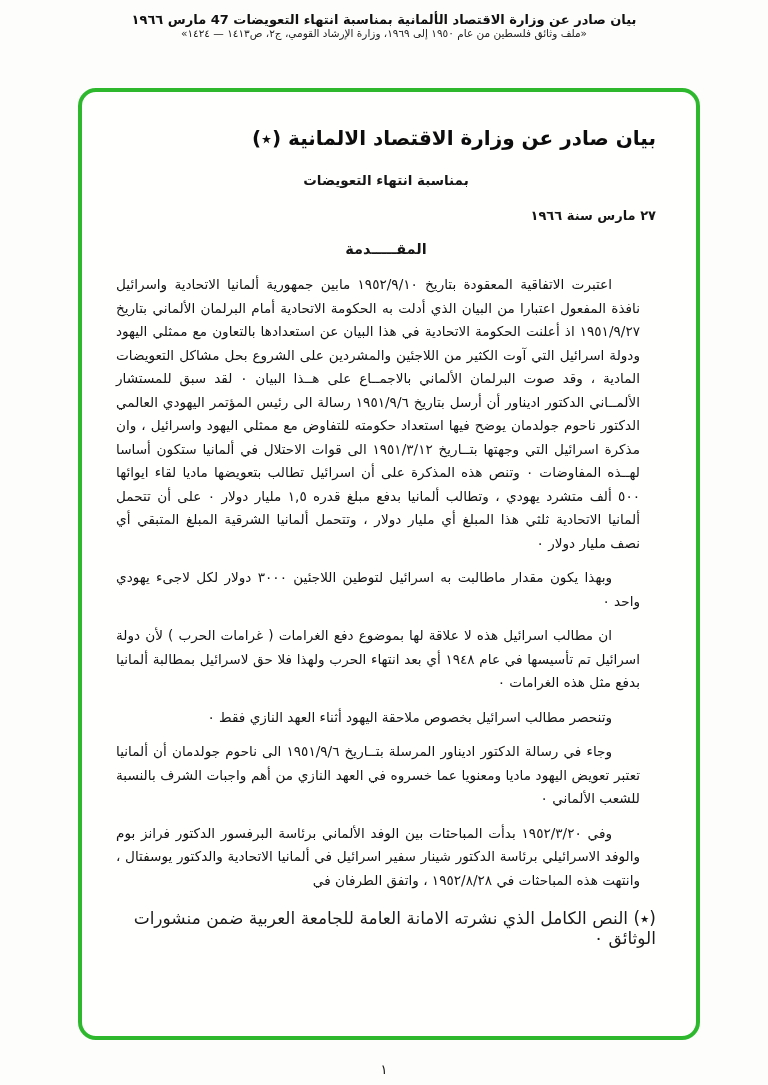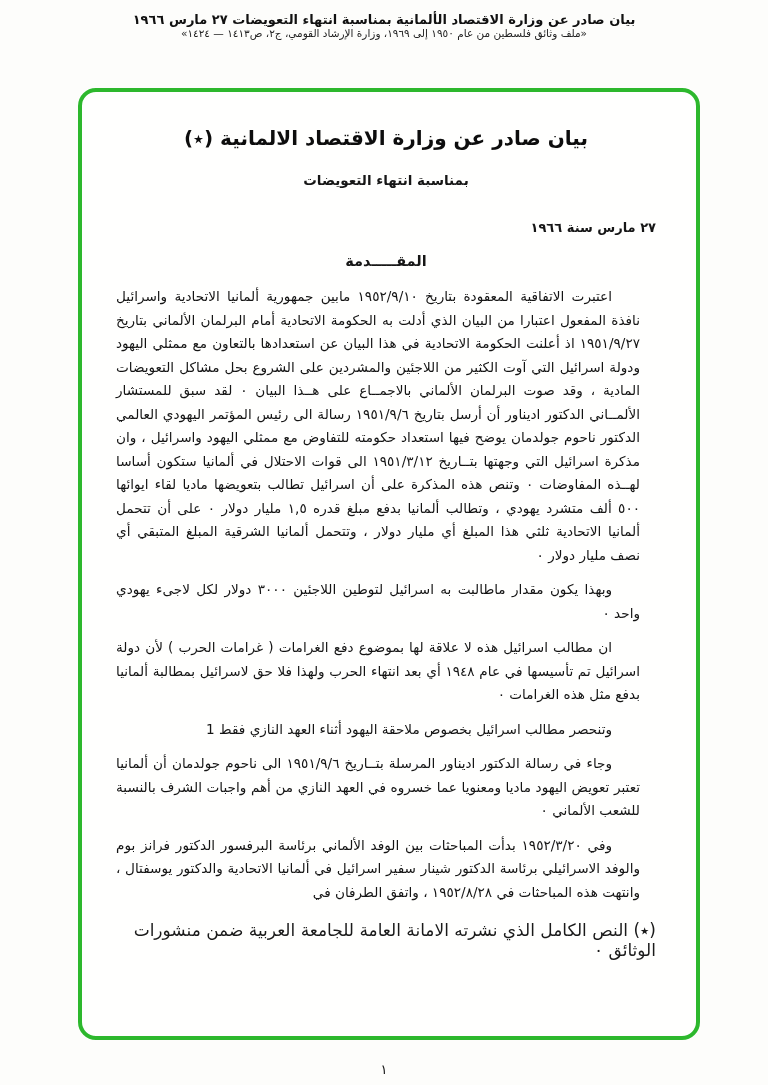--- a/index.html
+++ b/index.html
@@ -47,27 +47,27 @@
   }
   .doc {
     box-sizing: border-box;
     width: 100%;
     height: 100%;
     padding: 34px 40px 20px 34px;
     direction: rtl;
   }
   .title {
     margin: 0 0 22px 0;
-    text-align: center;
+    text-align: right;
     font-size: 20px;
     font-weight: bold;
     color: #0d0d0d;
   }
   .subtitle {
-    margin: 0 0 32px 0;
+    margin: 0 0 20px 0;
     text-align: center;
     font-size: 13.5px;
     font-weight: bold;
   }
   .date {
     margin: 0 0 18px 0;
     font-size: 13px;
     font-weight: bold;
   }
   .section {
@@ -100,35 +100,35 @@
     font-size: 13px;
     color: #111;
   }
 </style>
 </head>
 <body>
 
 <div class="page">
 
   <header class="top-header" dir="rtl">
-    <div class="h1">بيان صادر عن وزارة الاقتصاد الألمانية بمناسبة انتهاء التعويضات ٢٧ مارس ١٩٦٦</div>
+    <div class="h1">بيان صادر عن وزارة الاقتصاد الألمانية بمناسبة انتهاء التعويضات 47 مارس ١٩٦٦</div>
     <div class="h2">«ملف وثائق فلسطين من عام ١٩٥٠ إلى ١٩٦٩، وزارة الإرشاد القومي، ج٢، ص١٤١٣ — ١٤٢٤»</div>
   </header>
 
   <div class="frame">
     <div class="doc">
       <h1 class="title">بيان صادر عن وزارة الاقتصاد الالمانية (٭)</h1>
       <div class="subtitle">بمناسبة انتهاء التعويضات</div>
       <div class="date">٢٧ مارس سنة ١٩٦٦</div>
       <div class="section">المقـــــدمة</div>
 
       <p class="para">اعتبرت الاتفاقية المعقودة بتاريخ ١٩٥٢/٩/١٠ مابين جمهورية ألمانيا الاتحادية واسرائيل نافذة المفعول اعتبارا من البيان الذي أدلت به الحكومة الاتحادية أمام البرلمان الألماني بتاريخ ١٩٥١/٩/٢٧ اذ أعلنت الحكومة الاتحادية في هذا البيان عن استعدادها بالتعاون مع ممثلي اليهود ودولة اسرائيل التي آوت الكثير من اللاجئين والمشردين على الشروع بحل مشاكل التعويضات المادية ، وقد صوت البرلمان الألماني بالاجمــاع على هــذا البيان ٠ لقد سبق للمستشار الألمــاني الدكتور اديناور أن أرسل بتاريخ ١٩٥١/٩/٦ رسالة الى رئيس المؤتمر اليهودي العالمي الدكتور ناحوم جولدمان يوضح فيها استعداد حكومته للتفاوض مع ممثلي اليهود واسرائيل ، وان مذكرة اسرائيل التي وجهتها بتــاريخ ١٩٥١/٣/١٢ الى قوات الاحتلال في ألمانيا ستكون أساسا لهــذه المفاوضات ٠ وتنص هذه المذكرة على أن اسرائيل تطالب بتعويضها ماديا لقاء ايوائها ٥٠٠ ألف متشرد يهودي ، وتطالب ألمانيا بدفع مبلغ قدره ١,٥ مليار دولار ٠ على أن تتحمل ألمانيا الاتحادية ثلثي هذا المبلغ أي مليار دولار ، وتتحمل ألمانيا الشرقية المبلغ المتبقي أي نصف مليار دولار ٠</p>
       <p class="para">وبهذا يكون مقدار ماطالبت به اسرائيل لتوطين اللاجئين ٣٠٠٠ دولار لكل لاجىء يهودي واحد ٠</p>
       <p class="para">ان مطالب اسرائيل هذه لا علاقة لها بموضوع دفع الغرامات ( غرامات الحرب ) لأن دولة اسرائيل تم تأسيسها في عام ١٩٤٨ أي بعد انتهاء الحرب ولهذا فلا حق لاسرائيل بمطالبة ألمانيا بدفع مثل هذه الغرامات ٠</p>
-      <p class="para">وتنحصر مطالب اسرائيل بخصوص ملاحقة اليهود أثناء العهد النازي فقط 1</p>
+      <p class="para">وتنحصر مطالب اسرائيل بخصوص ملاحقة اليهود أثناء العهد النازي فقط ٠</p>
       <p class="para">وجاء في رسالة الدكتور اديناور المرسلة بتــاريخ ١٩٥١/٩/٦ الى ناحوم جولدمان أن ألمانيا تعتبر تعويض اليهود ماديا ومعنويا عما خسروه في العهد النازي من أهم واجبات الشرف بالنسبة للشعب الألماني ٠</p>
       <p class="para">وفي ١٩٥٢/٣/٢٠ بدأت المباحثات بين الوفد الألماني برئاسة البرفسور الدكتور فرانز بوم والوفد الاسرائيلي برئاسة الدكتور شينار سفير اسرائيل في ألمانيا الاتحادية والدكتور يوسفتال ، وانتهت هذه المباحثات في ١٩٥٢/٨/٢٨ ، واتفق الطرفان في</p>
 
       <div class="footnote">(٭) النص الكامل الذي نشرته الامانة العامة للجامعة العربية ضمن منشورات الوثائق ٠</div>
     </div>
   </div>
 
   <div class="pageno">١</div>
 
 </div>

